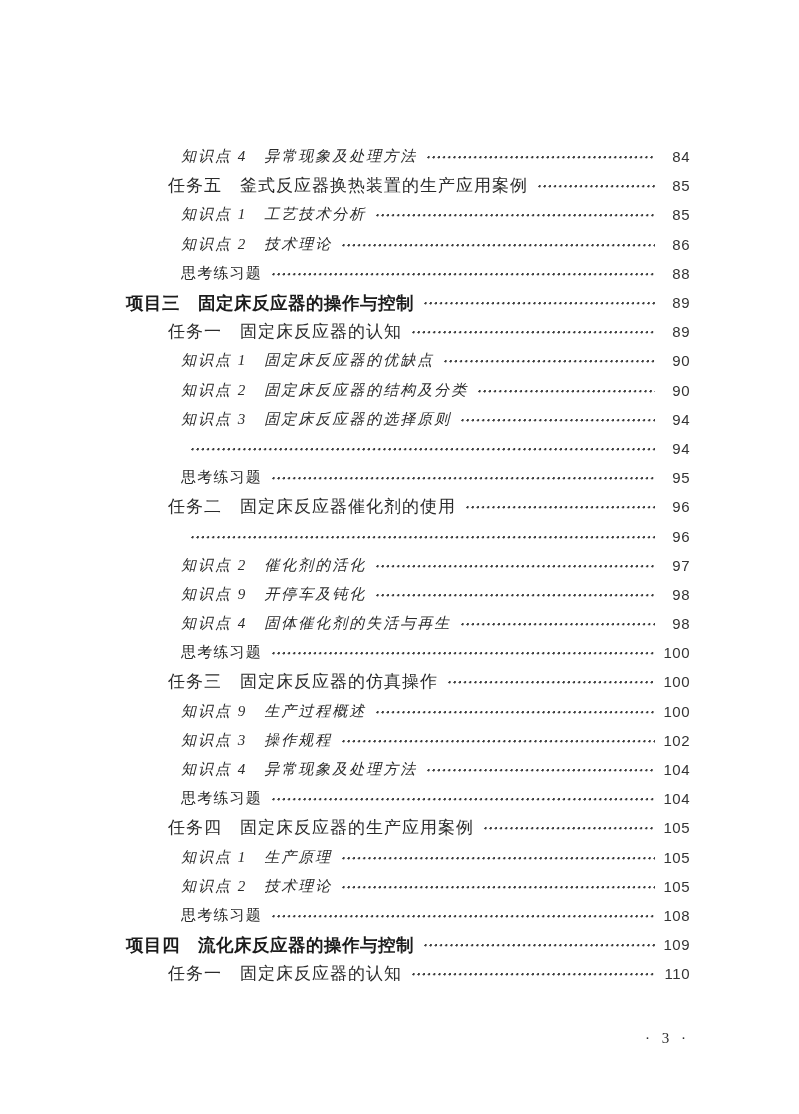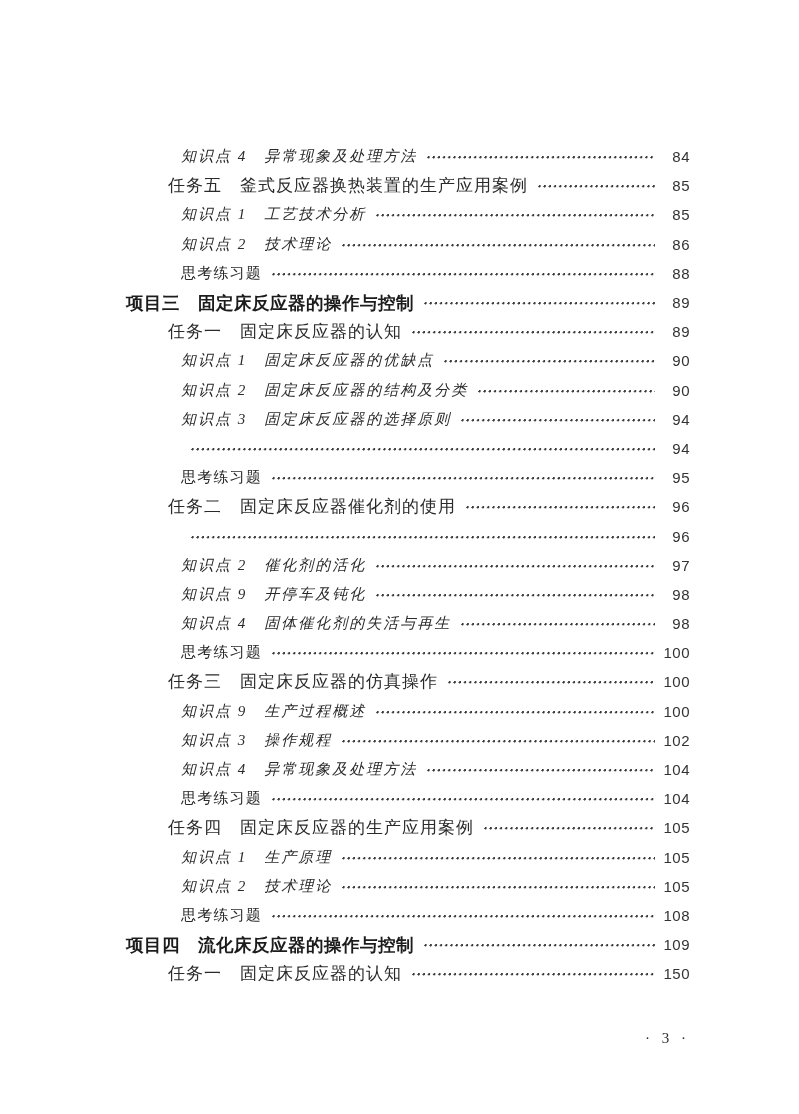--- a/index.html
+++ b/index.html
@@ -212,17 +212,17 @@
         <span class="pg">108</span>
       </div>
       <div class="row lvl1">
         <span class="t">项目四　流化床反应器的操作与控制</span>
         <span class="dots"></span>
         <span class="pg">109</span>
       </div>
       <div class="row lvl2">
         <span class="t">任务一　固定床反应器的认知</span>
         <span class="dots"></span>
-        <span class="pg">150</span>
+        <span class="pg">110</span>
       </div>
     </div>
   <div class="folio">· 3 ·</div>
 </div>
 
 </body></html>

